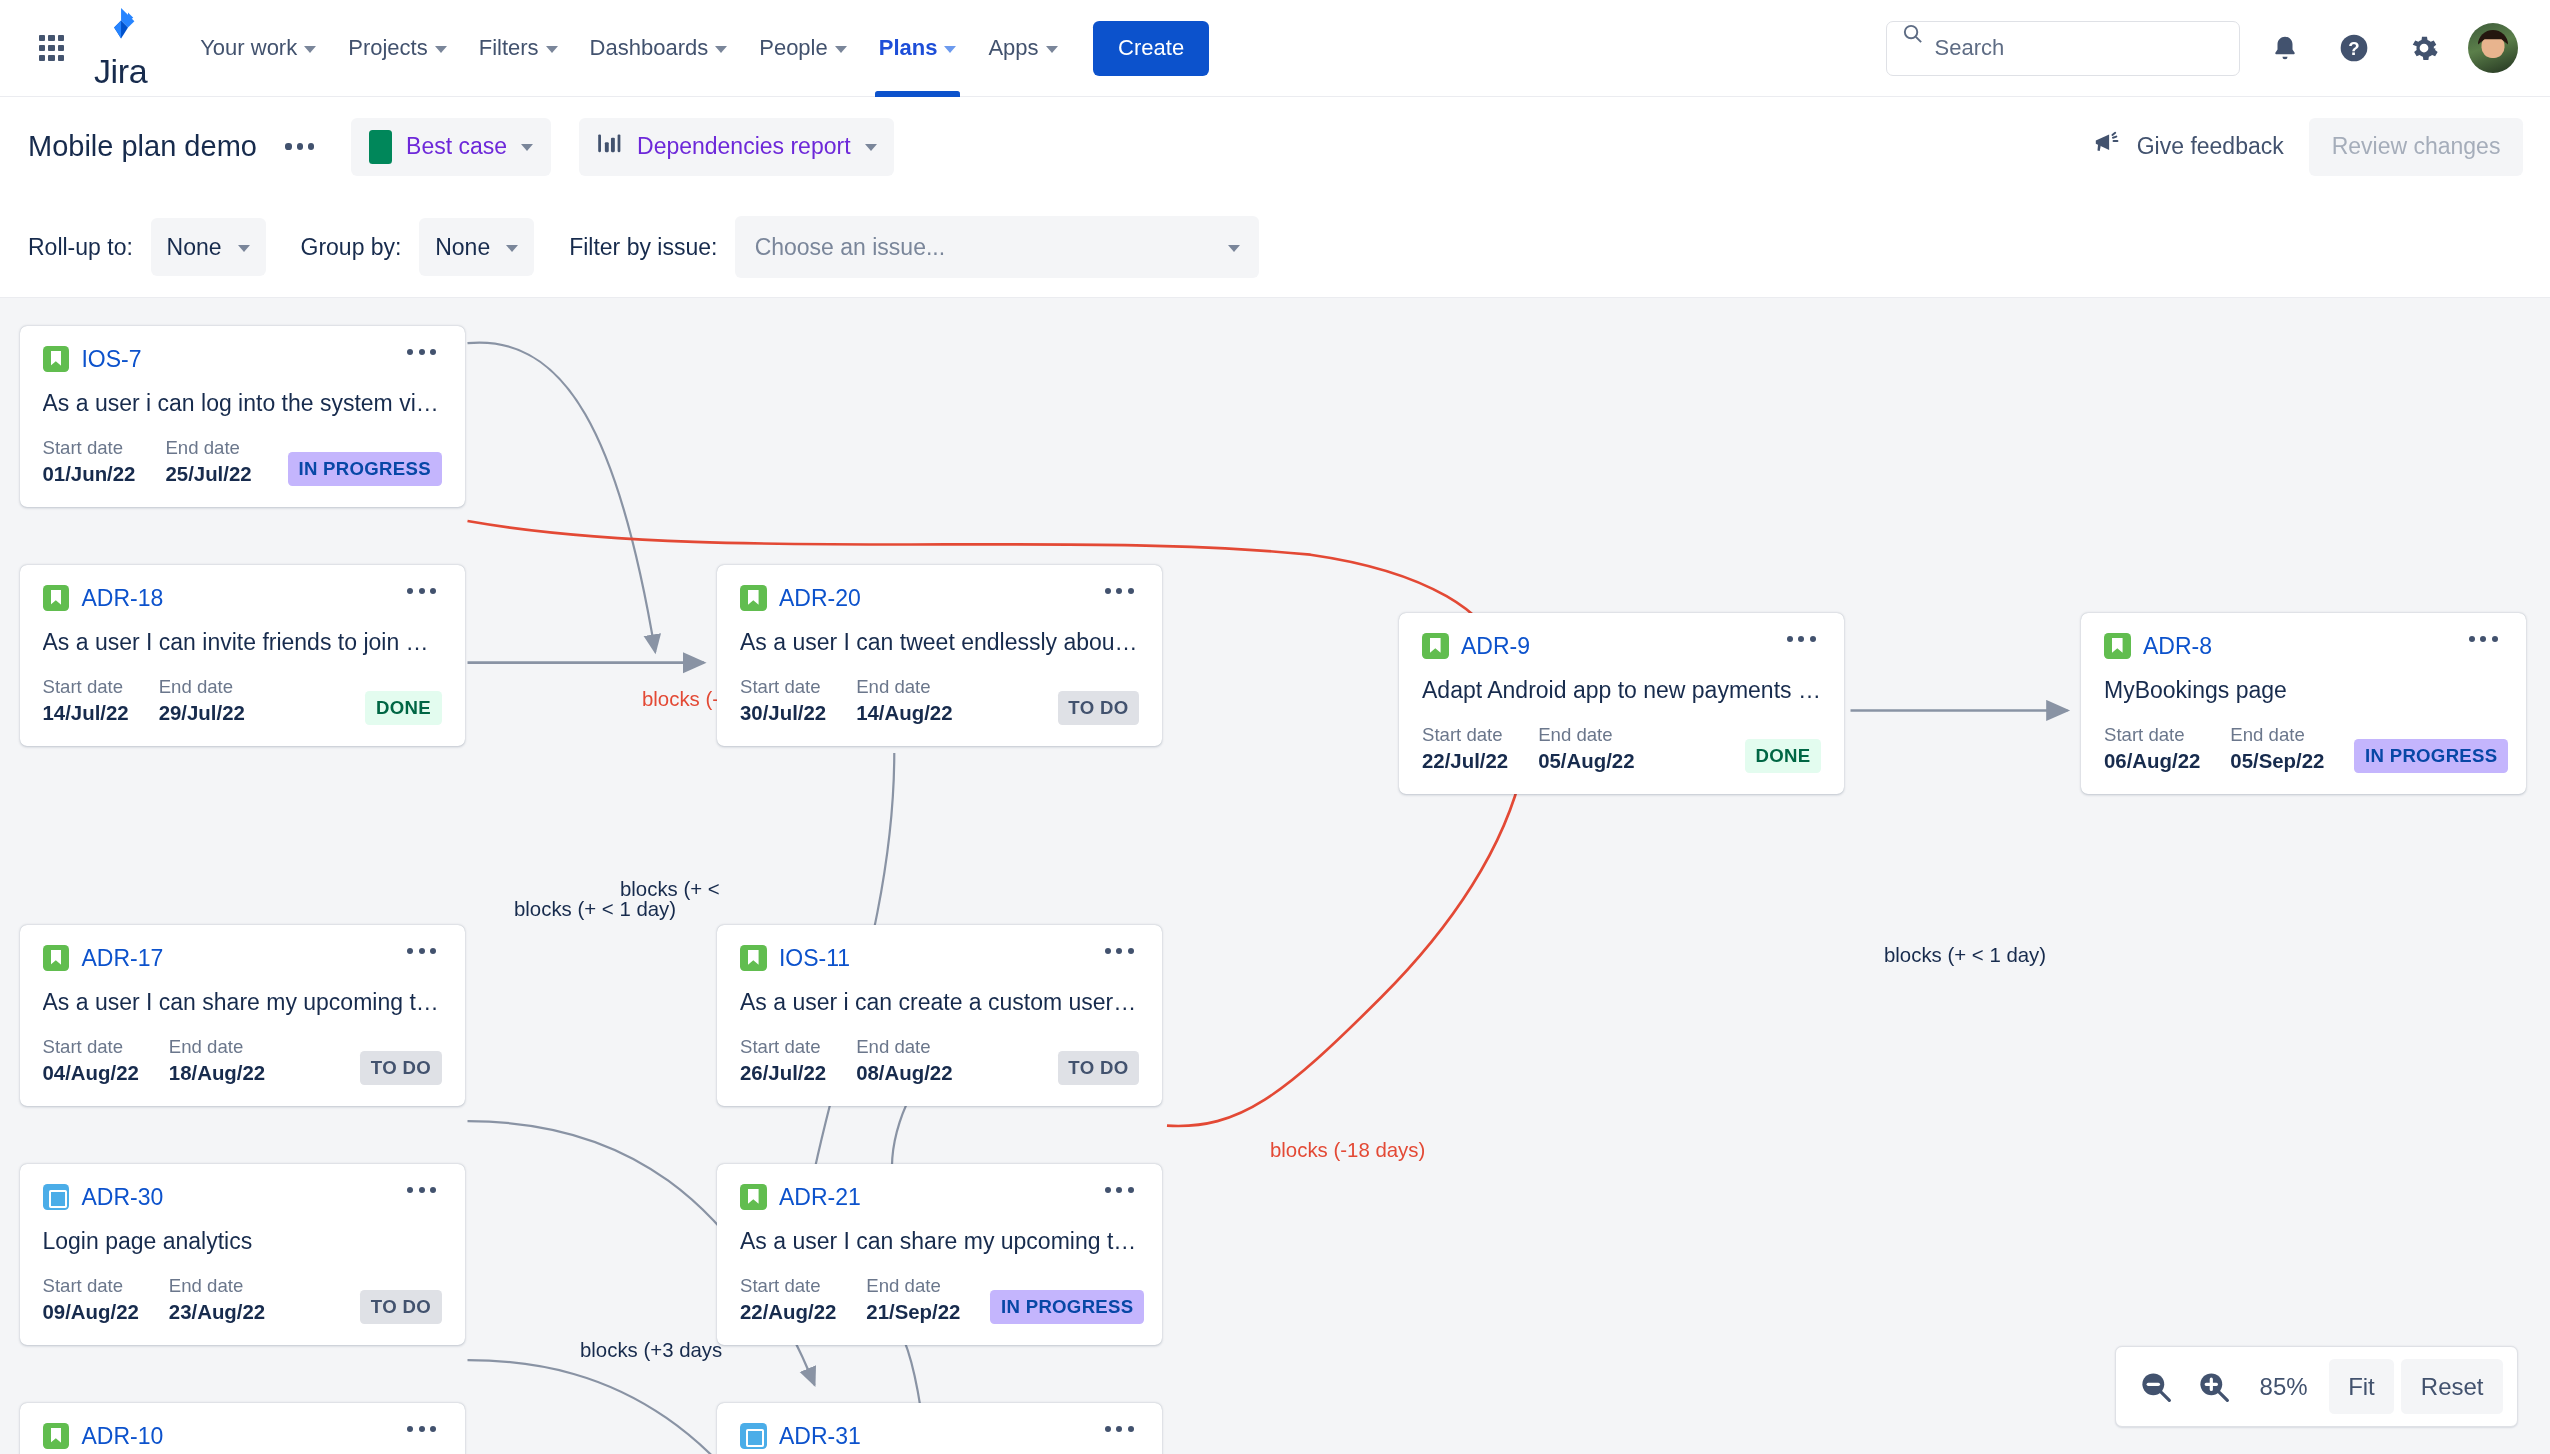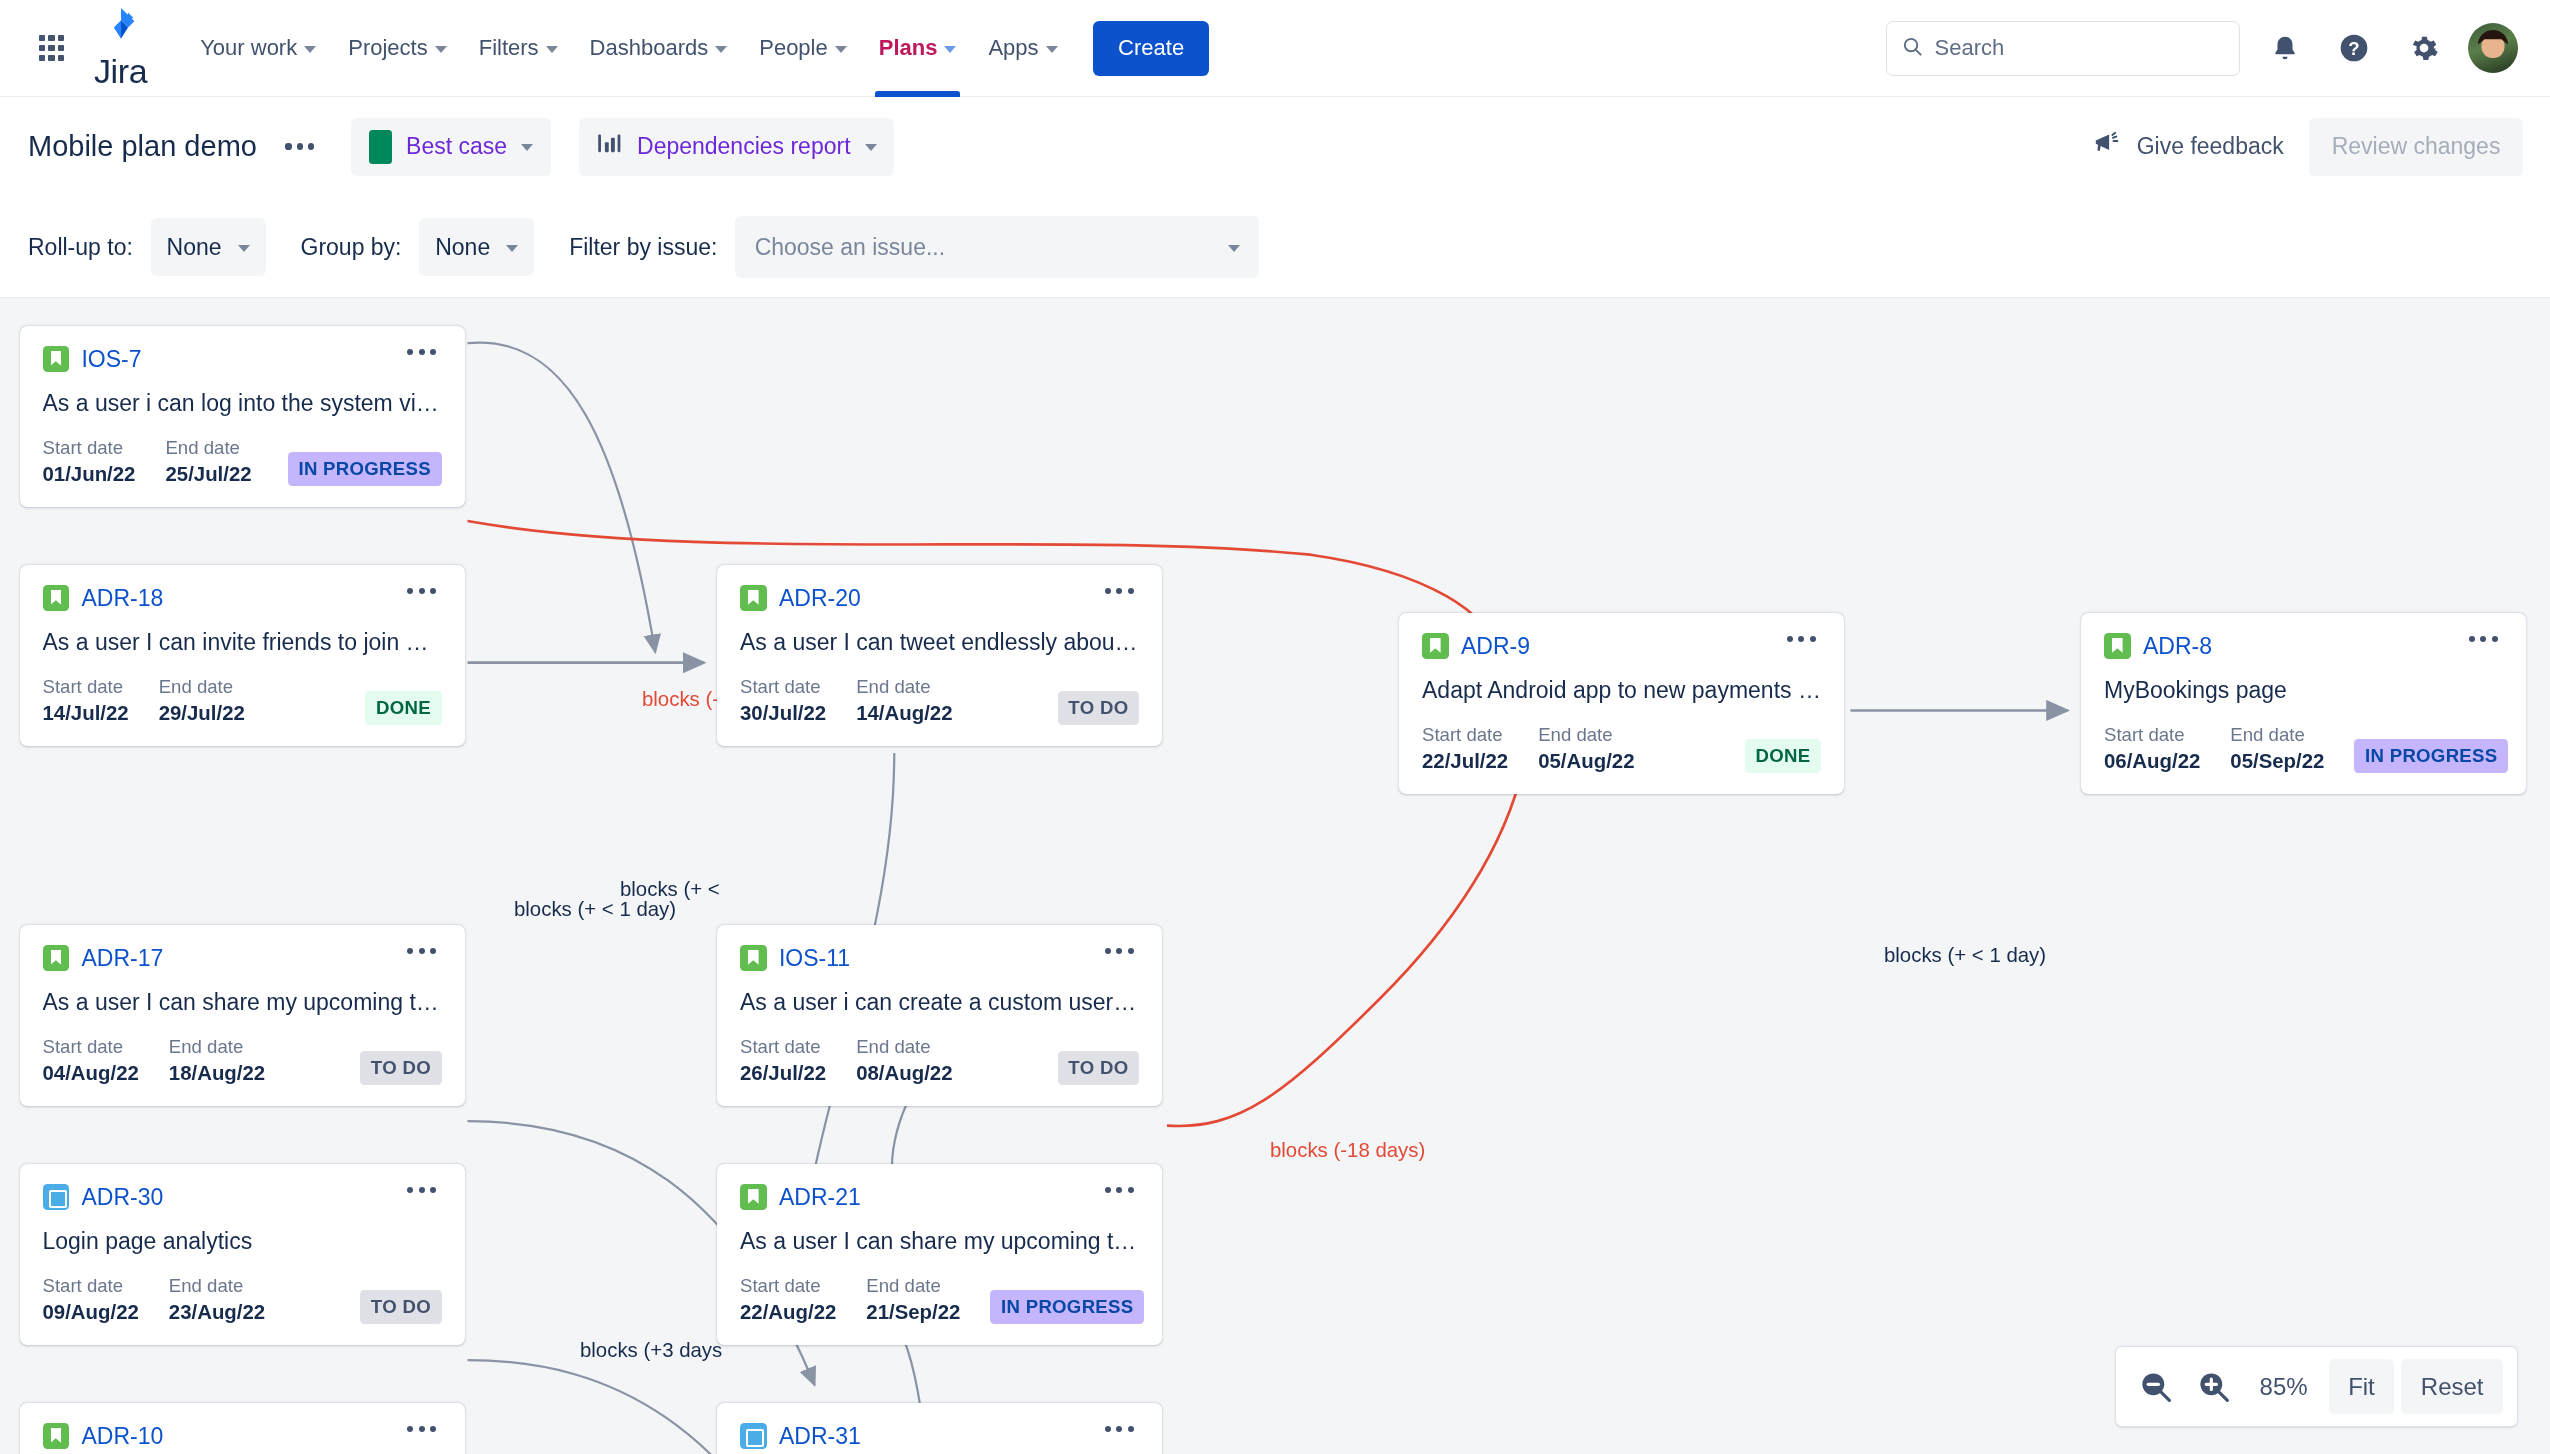--- a/index.html
+++ b/index.html
@@ -31,42 +31,42 @@
   }
   #jira-logo-mark { width: 37px; height: 37px; position: relative; }
   #jira-logo-text { font-size: 34px; color: #172b4d; letter-spacing: -0.4px; font-weight: 400; }
 
   .nav-items { display: flex; align-items: center; margin-left: 37px; height: 97px; }
   .nav-item {
     display: flex; align-items: center; gap: 7px;
     padding: 0 16px; height: 97px; cursor: pointer;
     font-size: 22px; color: #42526e; position: relative;
   }
-  .nav-item.active { color: #be185d; font-weight: 700; }
+  .nav-item.active { color: #1d4ed8; font-weight: 700; }
   .nav-item.active::after {
     content: ""; position: absolute; left: 12.4px; right: 12.4px; bottom: 0;
     height: 5.3px; background: #0c52cc; border-radius: 2.7px 2.7px 0 0;
   }
   .chev {
     width: 0; height: 0; border-left: 6.2px solid transparent; border-right: 6.2px solid transparent;
     border-top: 7px solid #7a869a; margin-top: 2.7px;
   }
   .nav-item.active .chev { border-top-color: #6c9aee; }
 
   #create-button {
     margin-left: 19.5px; background: #0c52cc; color: #fff;
     font-size: 22px; font-weight: 500; border: none; border-radius: 6.2px;
     padding: 0 25px; height: 55px; cursor: pointer;
     font-family: "Liberation Sans", sans-serif;
   }
 
   #nav-right { margin-left: auto; display: flex; align-items: center; gap: 19.5px; margin-right: 32px; }
   #search-box {
     width: 354px; height: 55px; border: 1.8px solid #dfe1e6; border-radius: 7px;
-    display: flex; align-items: center; padding: 0 14px; gap: 10.6px; background: #fff; cursor: text;
+    display: flex; padding: 0 14px; gap: 10.6px; background: #fff; cursor: text;
   }
   #search-input {
     border: none; outline: none; font-size: 22px; color: #5e6c84;
     background: transparent; width: 100%; font-family: "Liberation Sans", sans-serif;
   }
   #search-input::placeholder { color: #5e6c84; }
   .nav-icon-btn {
     width: 50px; height: 50px; border-radius: 50%;
     display: flex; align-items: center; justify-content: center; cursor: pointer;
   }

